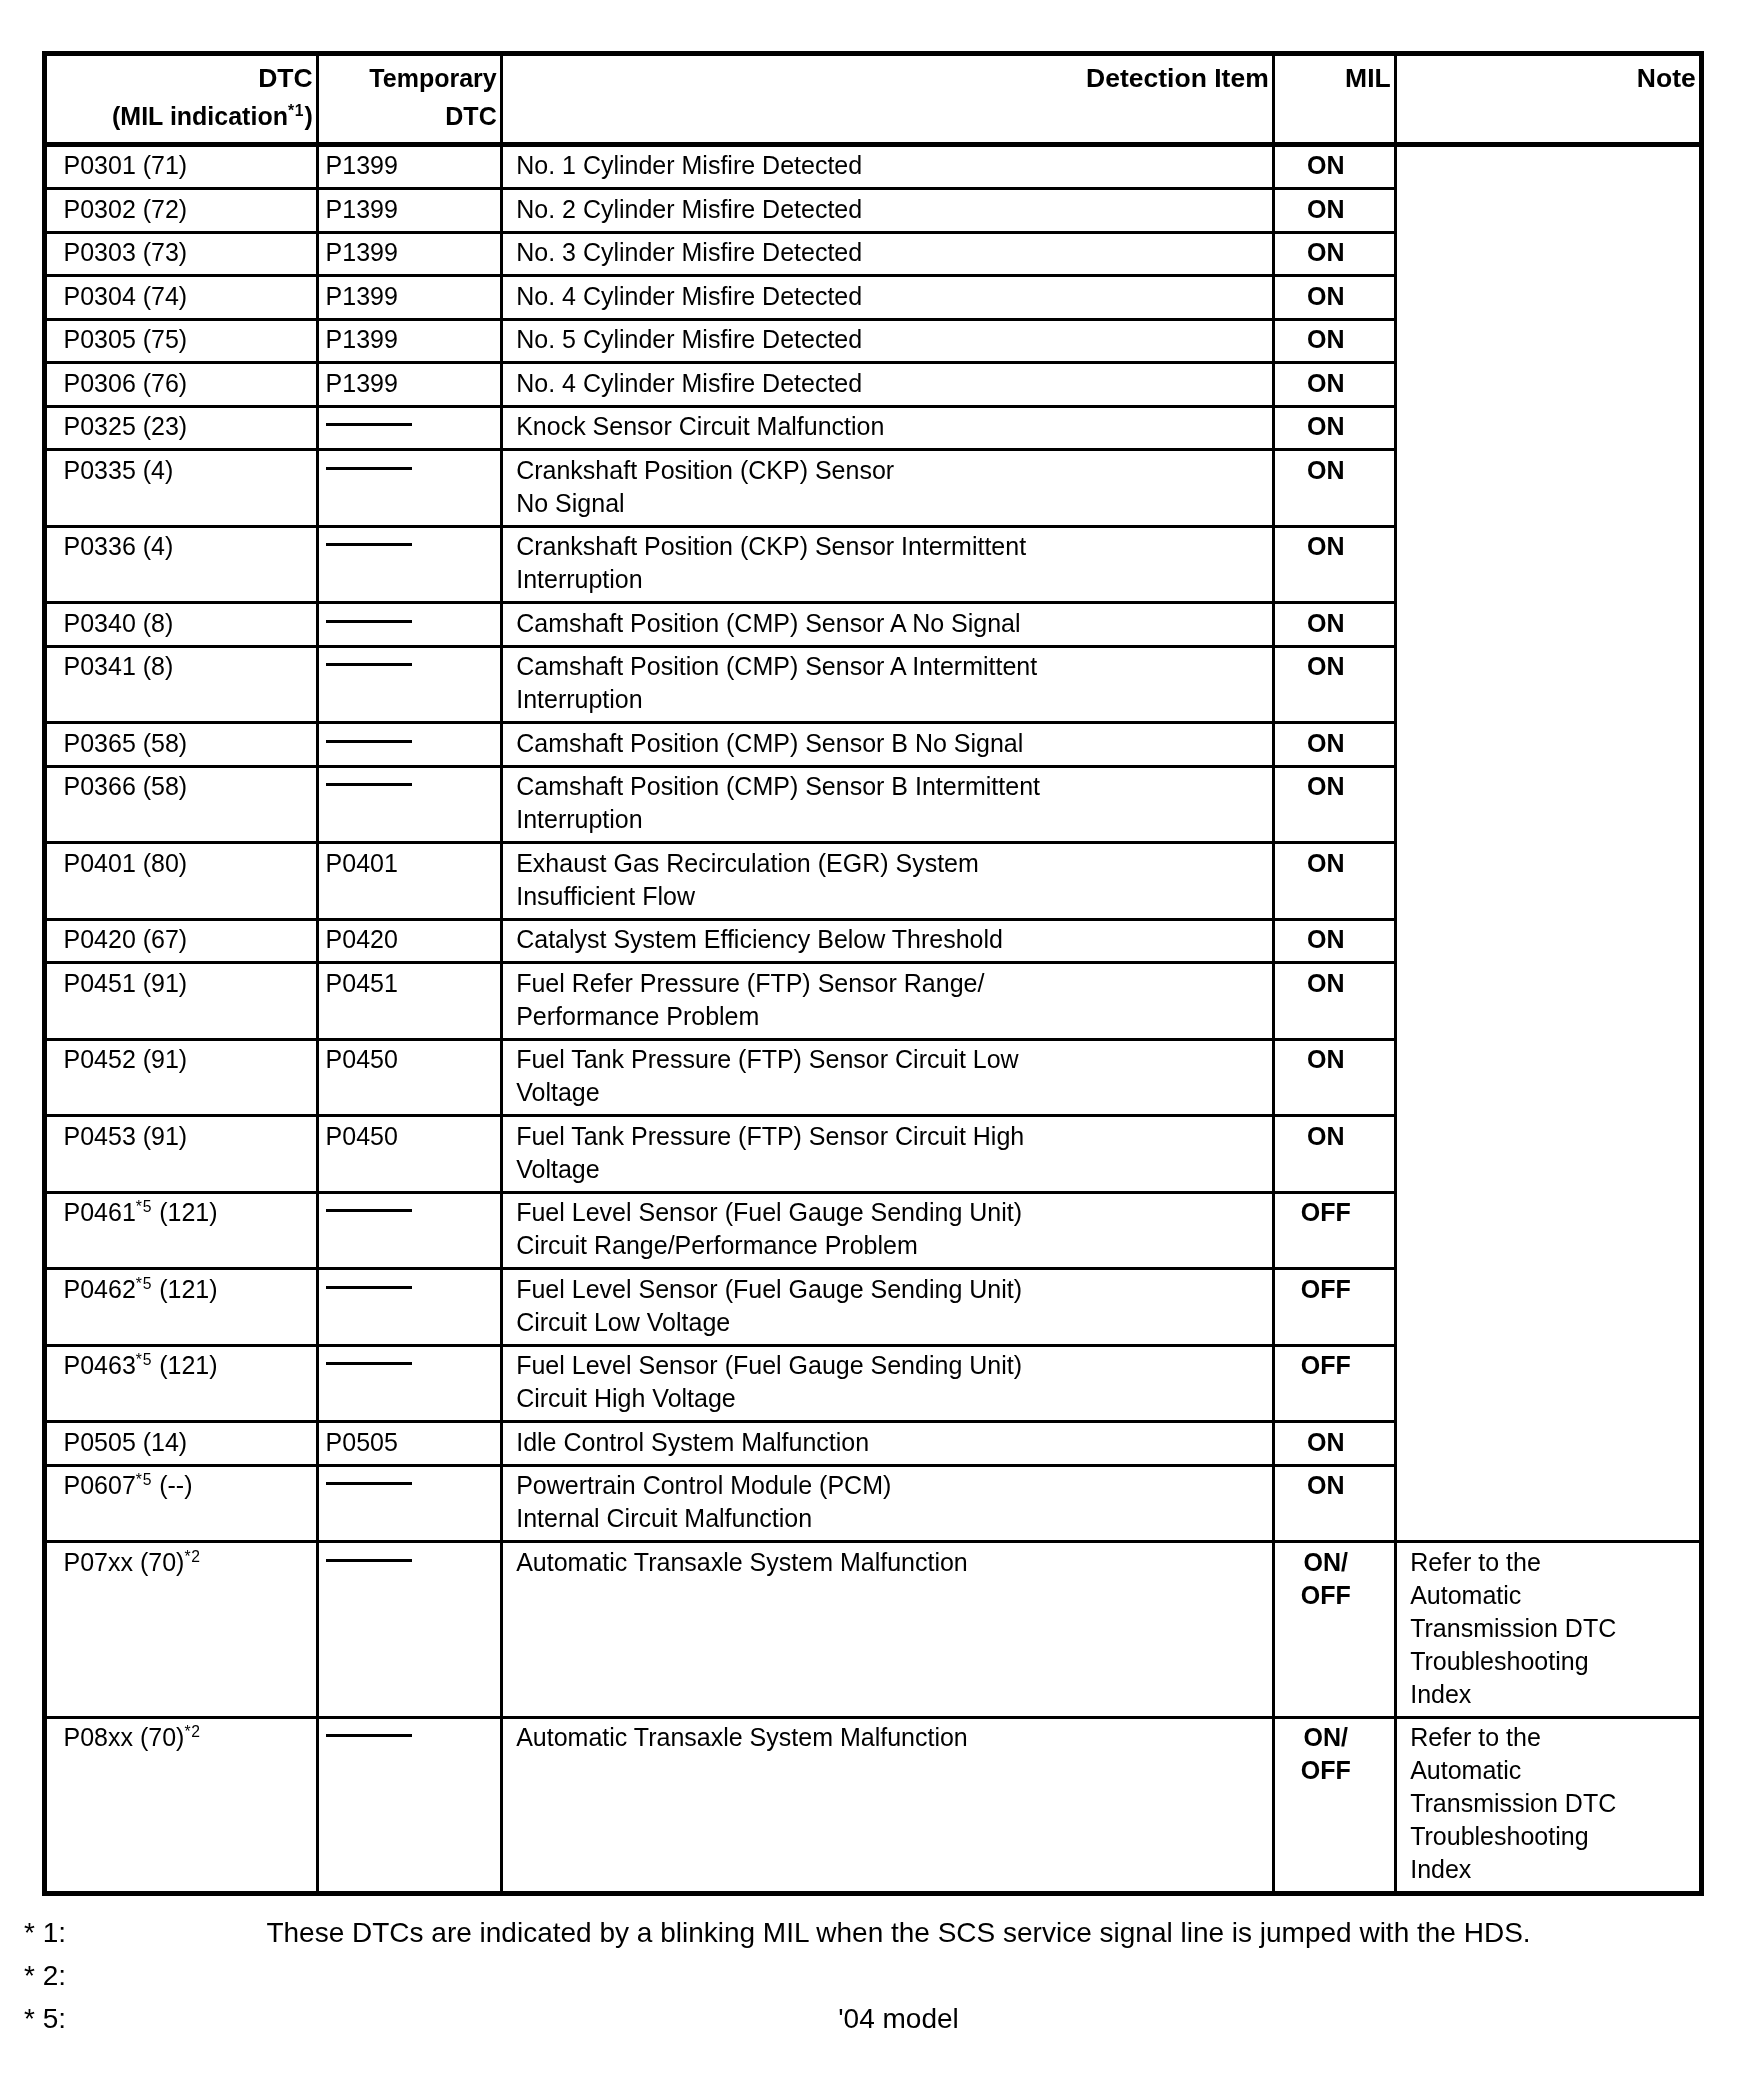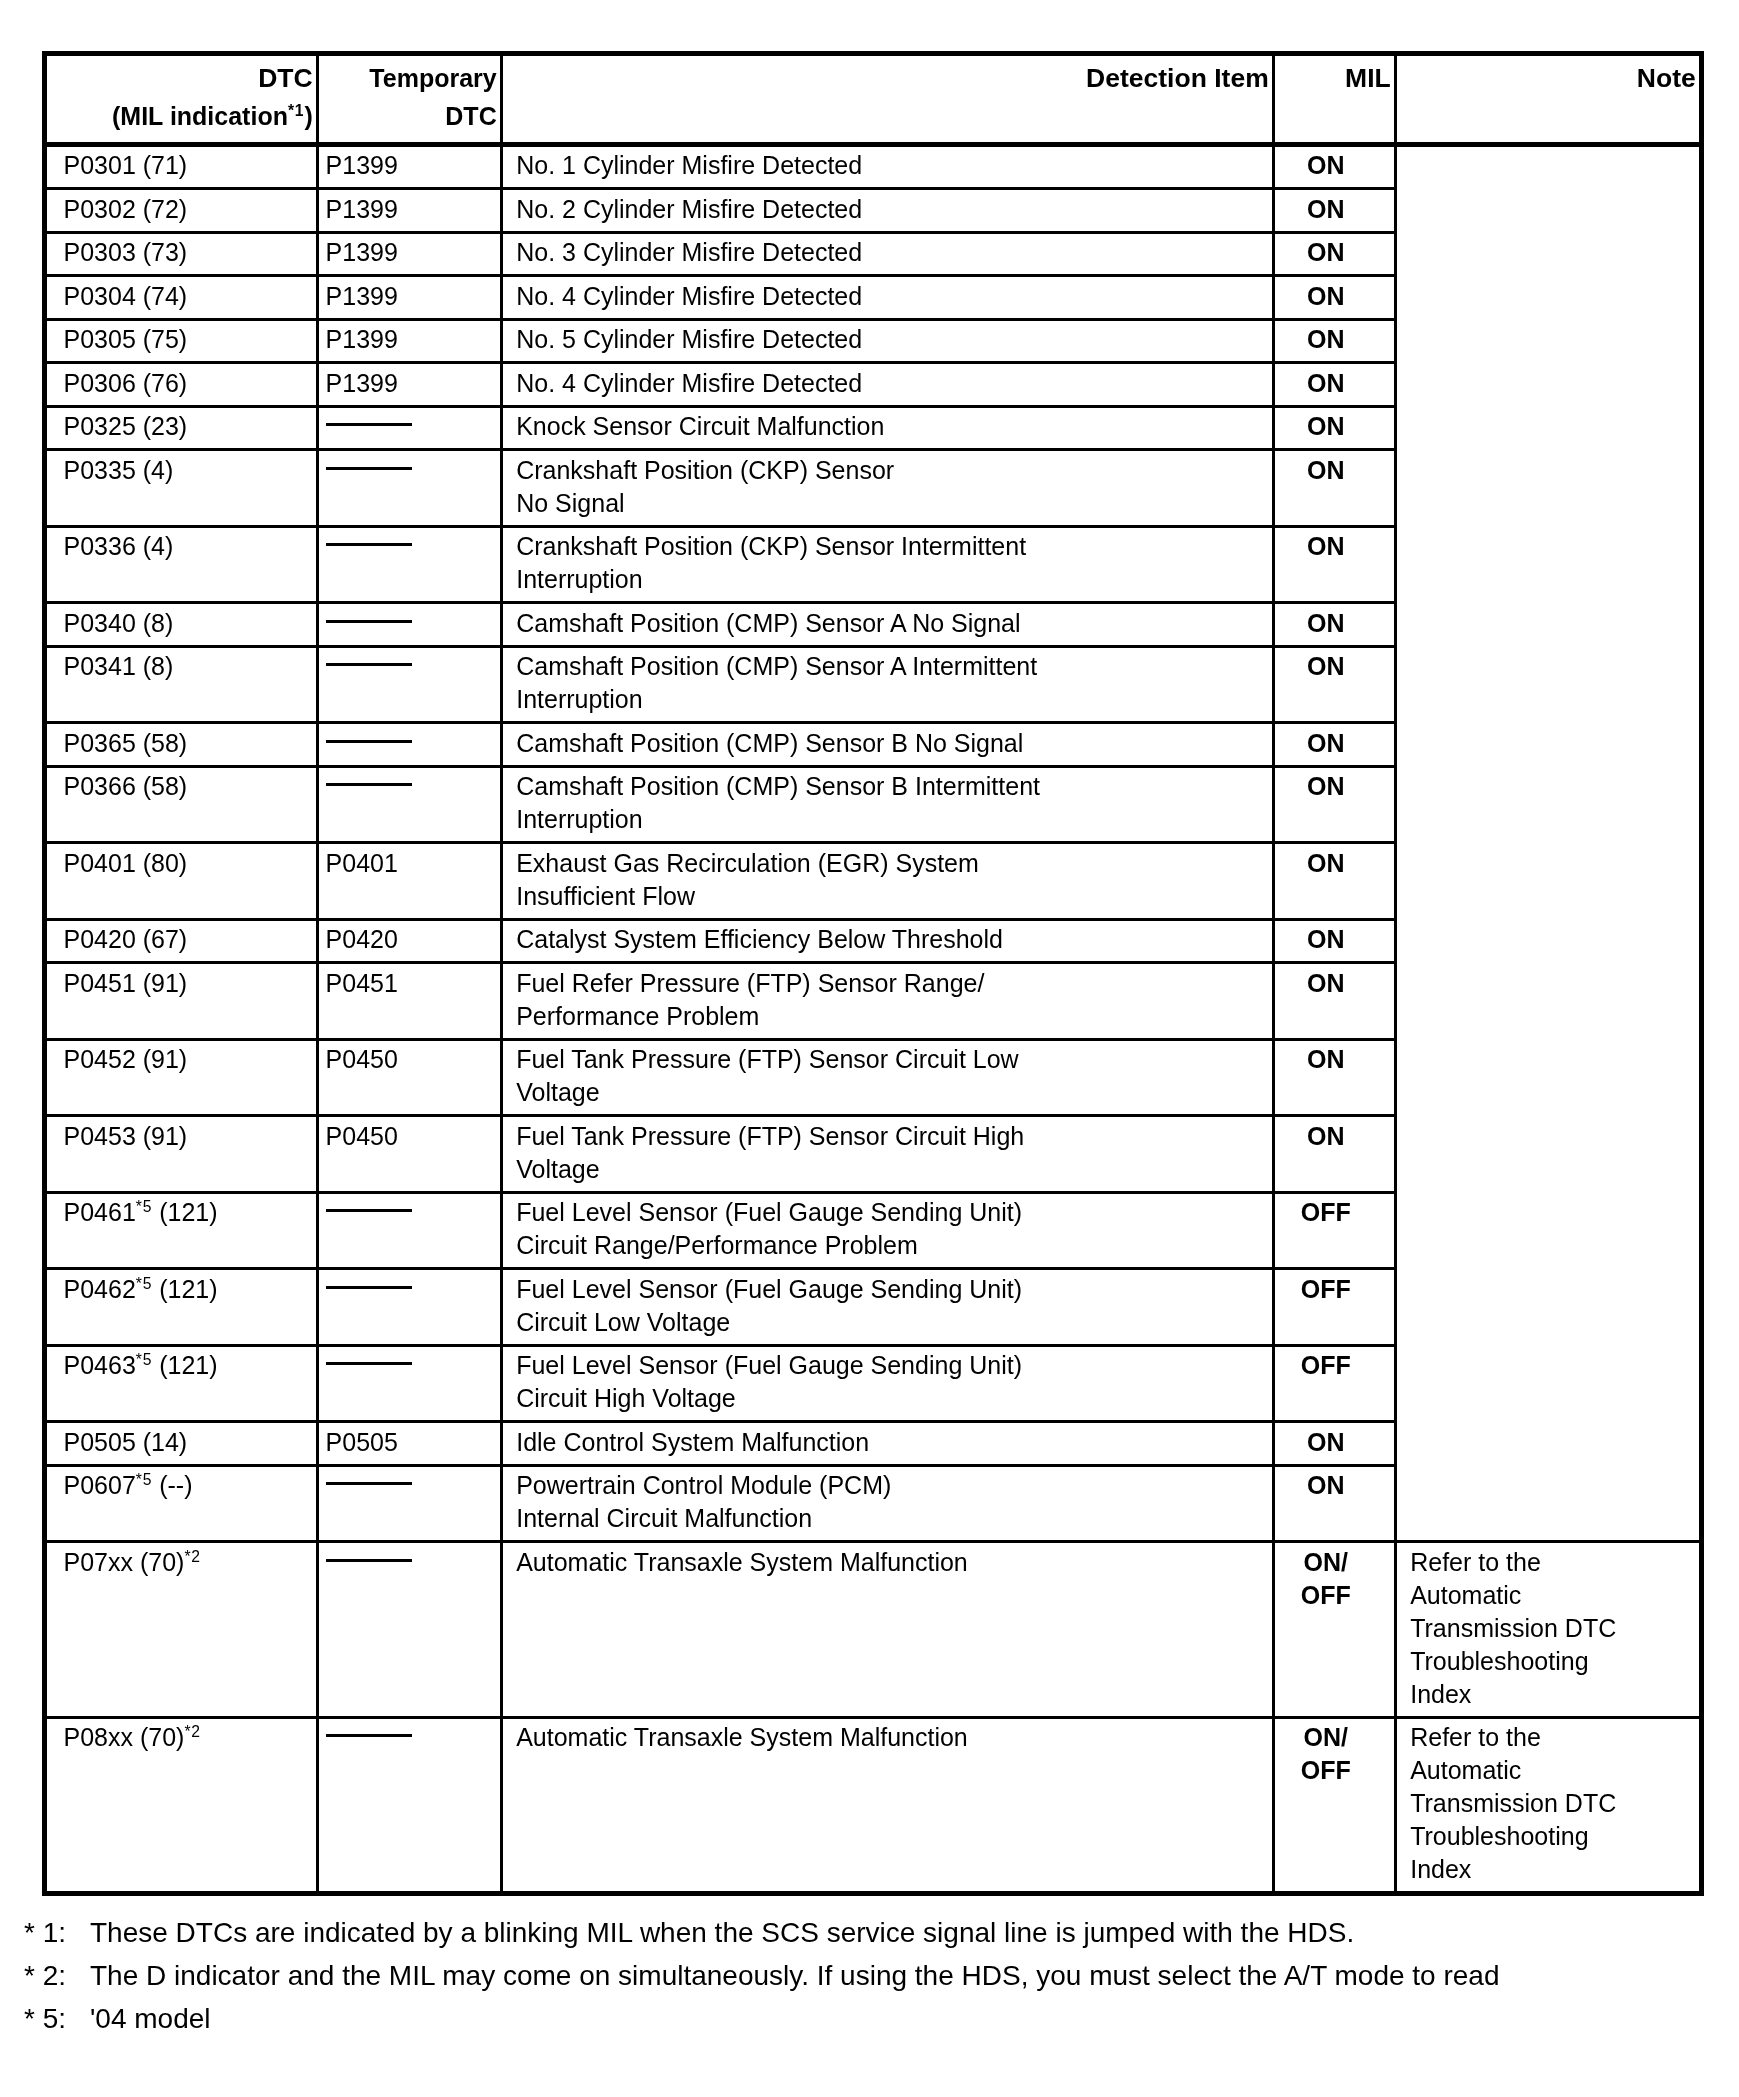--- a/index.html
+++ b/index.html
@@ -55,21 +55,21 @@
     width: 86px;
     height: 0;
     border-top: 3.3px solid #000;
     vertical-align: middle;
     position: relative;
     top: -4.1px;
   }
   .footnotes { margin-top: 15px; margin-left: -18px; }
   .footnote { display: flex; font-size: 28px; line-height: 43px; }
   .fn-marker { flex: 0 0 66px; }
-  .fn-text { flex: 1 1 auto; }
+  .fn-text { flex: 1 1 auto; text-align: center; }
 </style>
 </head>
 <body>
 
 <div class="page">
 
   <table class="dtc">
     <colgroup>
       <col style="width:273px">
       <col style="width:184px">
@@ -378,21 +378,20 @@
   <div class="footnotes">
       <div class="footnote">
         <span class="fn-marker">* 1:</span>
         <div class="fn-text">
           <div>These DTCs are indicated by a blinking MIL when the SCS service signal line is jumped with the HDS.</div>
         </div>
       </div>
       <div class="footnote">
         <span class="fn-marker">* 2:</span>
         <div class="fn-text">
-          <div>The D indicator and the MIL may come on simultaneously. If using the HDS, you must select the A/T mode to read</div>
         </div>
       </div>
       <div class="footnote">
         <span class="fn-marker">* 5:</span>
         <div class="fn-text">
           <div>'04 model</div>
         </div>
       </div>
     </div>
 

